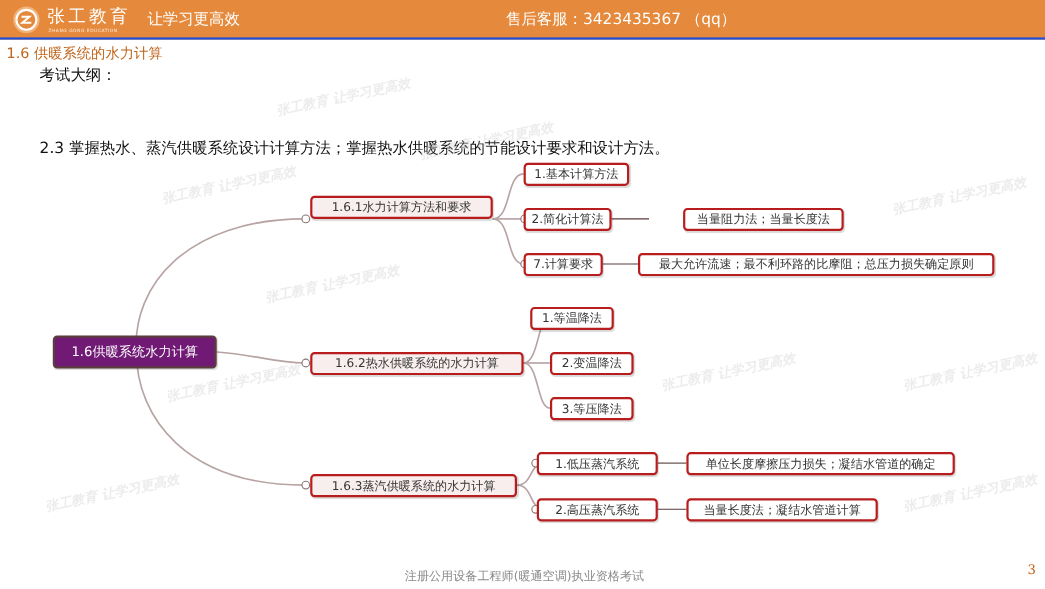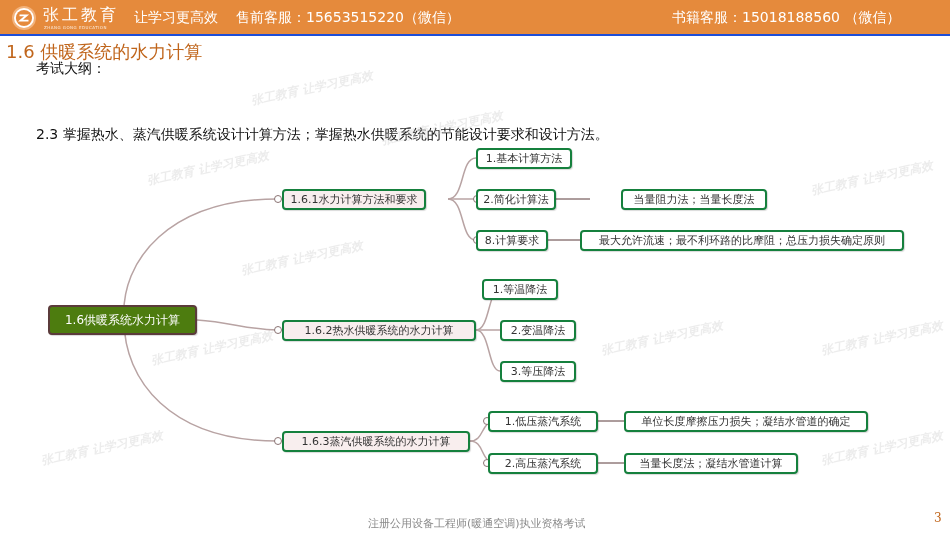--- a/index.html
+++ b/index.html
@@ -14,33 +14,33 @@
   .logo-circle {
     position: absolute; left: 12px; top: 6px; width: 24px; height: 24px; border-radius: 50%;
     background: #fff; border: 2px solid #f3b27a; display: flex; align-items: center; justify-content: center;
   }
   .logo-circle svg { width: 18px; height: 18px; }
   .logo-text { position: absolute; left: 43px; top: 5px; font-family: "DejaVu Serif", serif; font-size: 16px; letter-spacing: 3px; color: #fff; }
   .logo-sub { position: absolute; left: 44px; top: 25px; font-size: 4px; letter-spacing: 0.5px; color: #fff; opacity: 0.85; }
   .slogan { position: absolute; left: 134px; top: 9px; font-size: 14px; font-weight: normal; color: #fff; }
   .contact { position: absolute; top: 9px; font-size: 14px; color: #fff; white-space: nowrap; }
 
-  .section-title { position: absolute; left: 6px; top: 40px; font-size: 18px; color: #c0651b; }
+  .section-title { position: absolute; left: 6px; top: 40px; font-size: 13px; color: #c0651b; }
   .outline-label { position: absolute; left: 36px; top: 60px; font-size: 14px; color: #111; }
   .outline-item { position: absolute; left: 36px; top: 86px; font-size: 14px; color: #111; margin-top: 40px; }
 
   svg.lines { position: absolute; left: 0; top: 0; width: 950px; height: 535px; }
 
   .node {
-    position: absolute; height: 21px; border: 2px solid #15803d; border-radius: 4px;
+    position: absolute; height: 21px; border: 2px solid #b91c1c; border-radius: 4px;
     background: #fff; font-size: 11px; color: #333; display: flex; align-items: center; justify-content: center;
     white-space: nowrap; box-shadow: 1px 1px 1px rgba(0,0,0,0.15); text-align: right;
   }
   .node.root {
-    background: #4d7c0f; color: #fff; border-color: #5b3b3b; height: 30px; font-size: 12px; border-radius: 4px;
+    background: #701a75; color: #fff; border-color: #5b3b3b; height: 30px; font-size: 12px; border-radius: 4px;
   }
   .node.lvl1 { background: #f8eeee; height: 21px; }
 
   .watermark {
     position: absolute; font-size: 12px; font-weight: bold; color: rgba(200,200,200,0.35);
     transform: rotate(-12deg); pointer-events: none; font-style: italic;
   }
 
   .footer-text { position: absolute; left: 368px; top: 516px; font-size: 11px; color: #8a8a8a; }
   .page-num { position: absolute; left: 934px; top: 511px; font-size: 12px; color: #c0651b; font-family: "DejaVu Serif", serif; }
@@ -51,22 +51,21 @@
 <div class="topbar">
   <div class="logo-circle">
     <svg viewBox="0 0 20 20">
         <circle cx="10" cy="10" r="9" fill="#e58a3c"></circle>
         <path d="M5 7 h8 l-7 6 h9" stroke="#fff" stroke-width="2" fill="none"></path>
       </svg>
   </div>
   <span class="logo-text">张工教育</span>
   <span class="logo-sub">ZHANG GONG EDUCATION</span>
   <span class="slogan">让学习更高效</span>
-  <span class="contact" style="left:236px">售前客服：15653515220（微信）</span>
-  <span class="contact" style="left:672px">书籍客服：15018188560 （微信）</span>
+  <span class="contact" style="left:460px">售后客服：3423435367 （qq）</span>
 </div>
 
 <div class="section-title">1.6 供暖系统的水力计算</div>
 <div class="outline-label">考试大纲：</div>
 <div class="outline-item">2.3 掌握热水、蒸汽供暖系统设计计算方法；掌握热水供暖系统的节能设计要求和设计方法。</div>
 
 <div class="watermark" style="left:146px;top:160px">张工教育 让学习更高效</div>
 <div class="watermark" style="left:250px;top:80px">张工教育 让学习更高效</div>
 <div class="watermark" style="left:380px;top:120px">张工教育 让学习更高效</div>
 <div class="watermark" style="left:240px;top:250px">张工教育 让学习更高效</div>
@@ -107,28 +106,28 @@
     <circle cx="278" cy="441" r="3.5"></circle>
     <circle cx="477" cy="199" r="3.5"></circle>
     <circle cx="477" cy="240" r="3.5"></circle>
     <circle cx="487" cy="421" r="3.5"></circle>
     <circle cx="487" cy="463" r="3.5"></circle>
   </g>
 </svg>
 
 <div class="node root" style="left:48px;top:305px;width:149px">1.6供暖系统水力计算</div>
 
-<div class="node lvl1" style="left:282px;top:189px;width:144px">1.6.1水力计算方法和要求</div>
+<div class="node lvl1" style="left:282px;top:178px;width:166px">1.6.1水力计算方法和要求</div>
 <div class="node lvl1" style="left:282px;top:320px;width:194px">1.6.2热水供暖系统的水力计算</div>
 <div class="node lvl1" style="left:282px;top:431px;width:188px">1.6.3蒸汽供暖系统的水力计算</div>
 
 <div class="node" style="left:476px;top:148px;width:96px">1.基本计算方法</div>
 <div class="node" style="left:476px;top:189px;width:80px">2.简化计算法</div>
 <div class="node" style="left:621px;top:189px;width:146px">当量阻力法；当量长度法</div>
-<div class="node" style="left:476px;top:230px;width:72px">8.计算要求</div>
+<div class="node" style="left:476px;top:230px;width:72px">7.计算要求</div>
 <div class="node" style="left:580px;top:230px;width:324px">最大允许流速；最不利环路的比摩阻；总压力损失确定原则</div>
 
 <div class="node" style="left:482px;top:279px;width:76px">1.等温降法</div>
 <div class="node" style="left:500px;top:320px;width:76px">2.变温降法</div>
 <div class="node" style="left:500px;top:361px;width:76px">3.等压降法</div>
 
 <div class="node" style="left:488px;top:411px;width:110px">1.低压蒸汽系统</div>
 <div class="node" style="left:624px;top:411px;width:244px">单位长度摩擦压力损失；凝结水管道的确定</div>
 <div class="node" style="left:488px;top:453px;width:110px">2.高压蒸汽系统</div>
 <div class="node" style="left:624px;top:453px;width:174px">当量长度法；凝结水管道计算</div>

